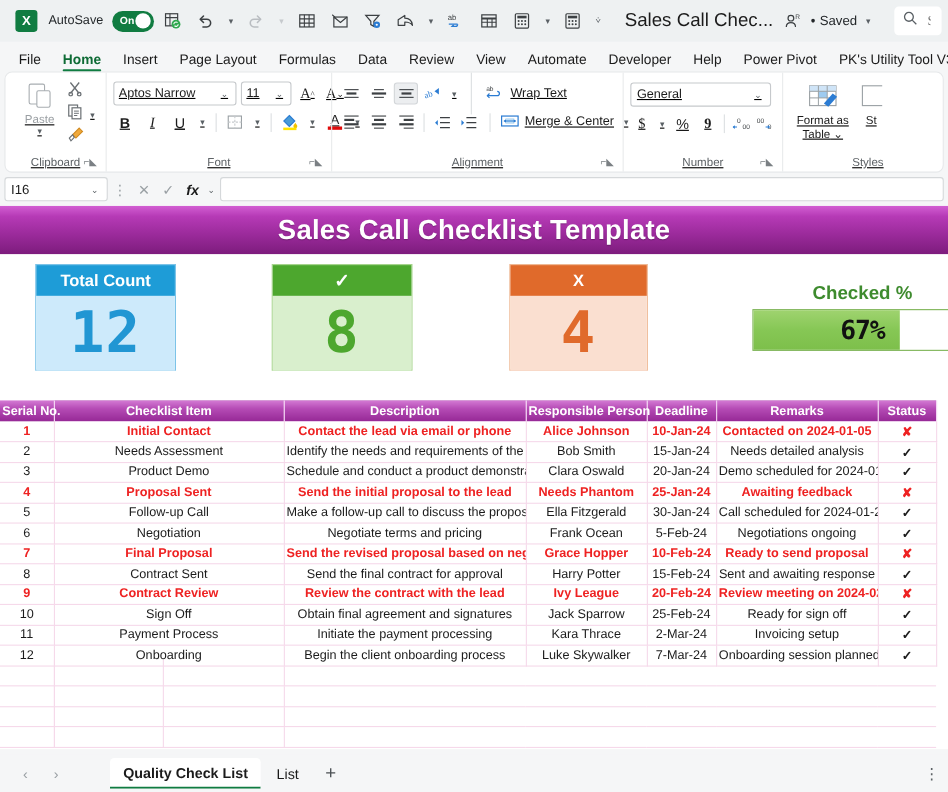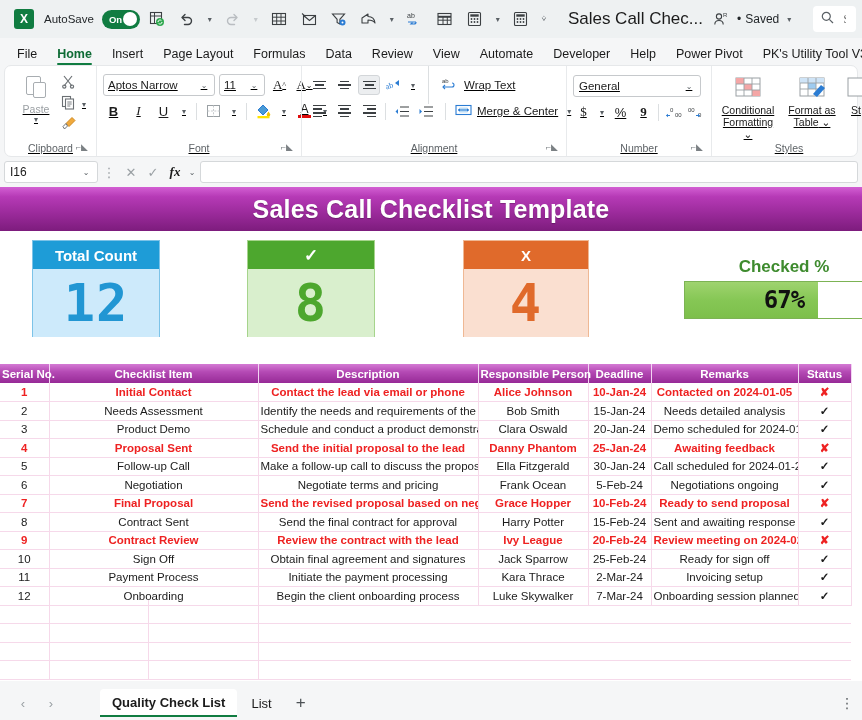--- a/index.html
+++ b/index.html
@@ -613,35 +613,20 @@
         <span class="dlg">⌐◣</span>
       </div>
     </div>
 
     <div class="rgroup" style="flex:1">
       <div class="rgroup-body" style="padding-top:4px;gap:4px">
         <div class="big-btn">
           <span class="big-ic">
             <svg width="30" height="25" viewBox="0 0 30 25">
                 <rect x="3" y="2" width="24" height="18" fill="#fff" stroke="#9aa0a4" stroke-width="1"></rect>
-                <rect x="3" y="2" width="8" height="6" fill="#f4a6a6"></rect>
-                <rect x="11" y="8" width="8" height="6" fill="#f4a6a6"></rect>
-                <rect x="19" y="14" width="8" height="6" fill="#f4a6a6"></rect>
-                <path d="M3 8h24M3 14h24M11 2v18M19 2v18" stroke="#9aa0a4" stroke-width=".9"></path>
-              </svg>
-          </span>
-          <span>Conditional</span>
-          <span>
-            <span>Formatting</span> ⌄
-          </span>
-        </div>
-        <div class="big-btn">
-          <span class="big-ic">
-            <svg width="30" height="25" viewBox="0 0 30 25">
-                <rect x="3" y="2" width="24" height="18" fill="#fff" stroke="#9aa0a4" stroke-width="1"></rect>
                 <rect x="3" y="2" width="24" height="5" fill="#cfe4f7"></rect>
                 <rect x="11" y="7" width="8" height="6" fill="#9ecbf0"></rect>
                 <path d="M3 7h24M3 13h24M11 2v18M19 2v18" stroke="#9aa0a4" stroke-width=".9"></path>
                 <path d="M16 18l8-9 4 3-8 9z" fill="#2b7cd3"></path>
               </svg>
           </span>
           <span>Format as</span>
           <span>
             <span>Table</span> ⌄
           </span>
@@ -660,21 +645,21 @@
   </div>
 
   <div class="formula-bar">
     <div class="namebox">
       <span>I16</span>
       <span class="caret">⌄</span>
     </div>
     <div class="fb-ic">⋮</div>
     <div class="fb-ic">✕</div>
     <div class="fb-ic">✓</div>
-    <div class="fb-ic" style="color:#1b1b1b;font-style:italic;font-family:Liberation Serif, serif;font-weight:bold">fx</div>
+    <div class="fb-ic" style="color:#1b1b1b;font-style:italic;font-family:Liberation Sans, sans-serif;font-weight:bold">fx</div>
     <div class="caret">⌄</div>
     <div class="fb-input"></div>
   </div>
 
   <div class="sheet">
     <div class="banner">Sales Call Checklist Template</div>
 
     <div class="dash">
 
       <div class="card" style="left:32px;top:9px;width:128px;height:97px;border:1px solid #7cc3e8">
@@ -747,21 +732,21 @@
             <td>Schedule and conduct a product demonstration</td>
             <td>Clara Oswald</td>
             <td>20-Jan-24</td>
             <td>Demo scheduled for 2024-01-18</td>
             <td class="st-ok">✓</td>
           </tr>
           <tr class="flag">
             <td>4</td>
             <td>Proposal Sent</td>
             <td>Send the initial proposal to the lead</td>
-            <td>Danny Phantom</td>
+            <td>Needs Phantom</td>
             <td>25-Jan-24</td>
             <td>Awaiting feedback</td>
             <td class="st-no">✘</td>
           </tr>
           <tr>
             <td>5</td>
             <td>Follow-up Call</td>
             <td>Make a follow-up call to discuss the proposal</td>
             <td>Ella Fitzgerald</td>
             <td>30-Jan-24</td>

